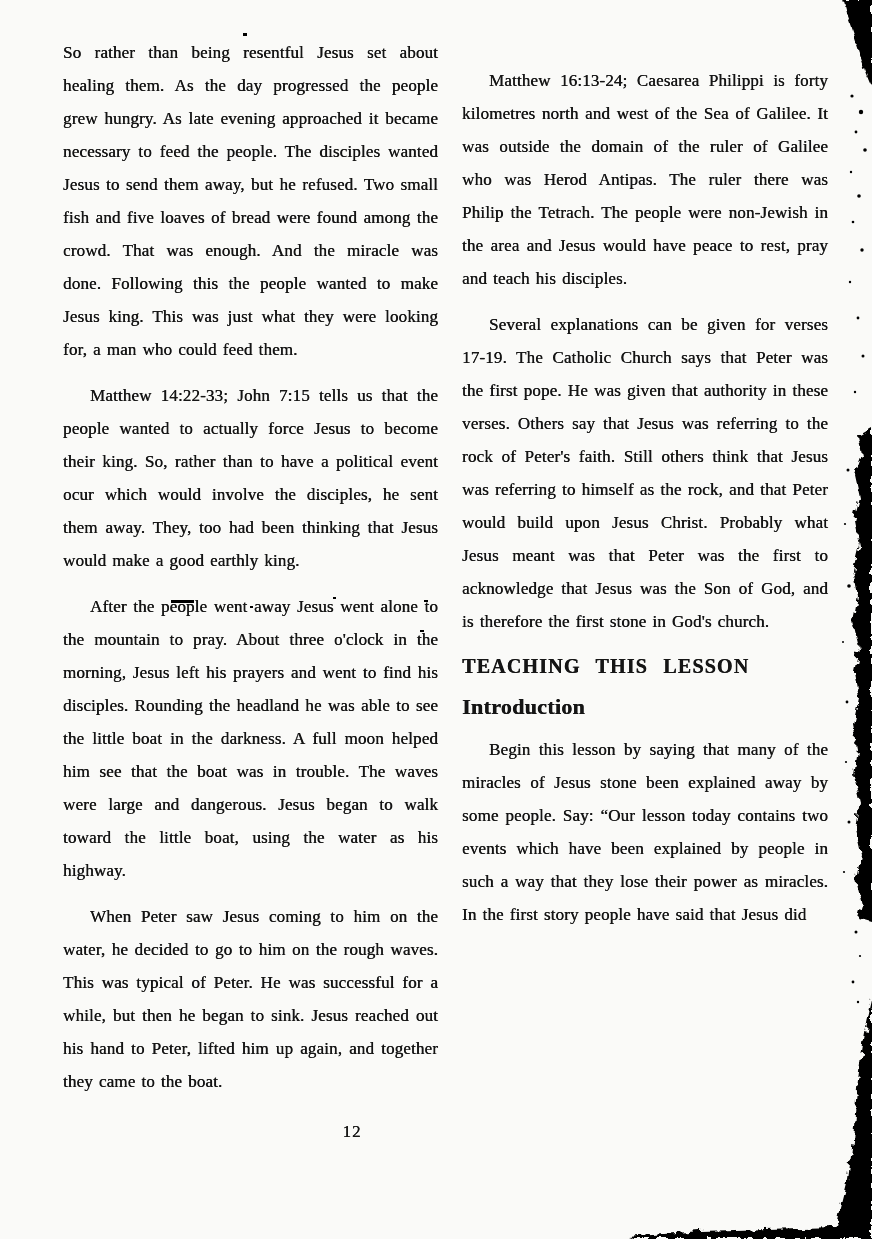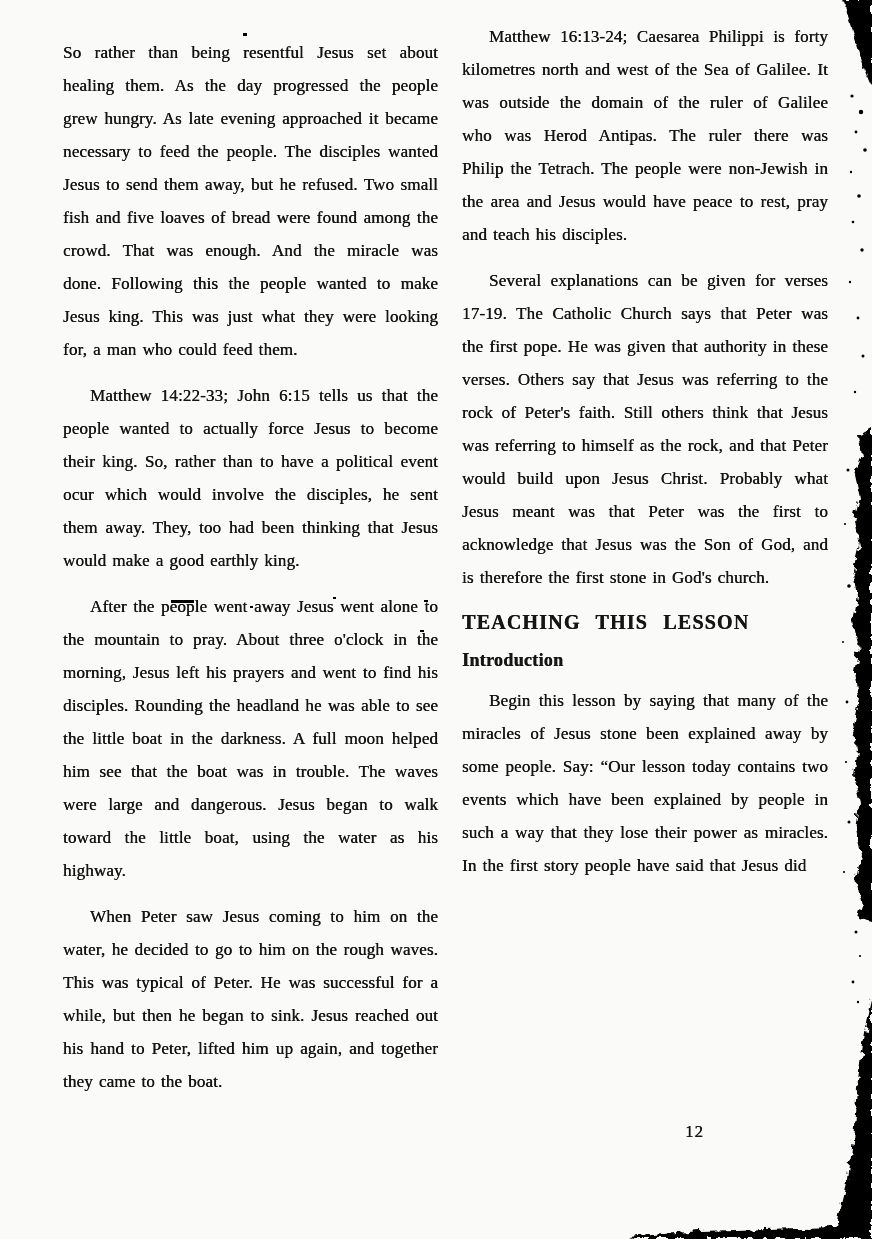--- a/index.html
+++ b/index.html
@@ -17,21 +17,21 @@
     background: var(--paper);
     overflow: hidden;
     font-family: "Liberation Serif", serif;
     color: var(--ink);
   }
   .col {
     position: absolute;
     top: 0;
   }
   .col-left  { left: 63px;  width: 375px; padding-top: 36px; }
-  .col-right { left: 462px; width: 366px; padding-top: 20px; }
+  .col-right { left: 462px; width: 366px; padding-top: 64px; }
   .para {
     margin: 0 0 13px 0;
     font-size: 17px;
     line-height: 33px;
     text-align: justify;
     text-indent: 27px;
     word-spacing: 1.6px;
     letter-spacing: 0.15px;
     text-shadow: 0.35px 0 0 currentColor;
   }
@@ -39,31 +39,31 @@
   .section-heading {
     margin: 17px 0 14px 0;
     font-size: 20px;
     font-weight: bold;
     letter-spacing: 1.2px;
     word-spacing: 9px;
     text-shadow: 0.4px 0 0 currentColor;
   }
   .sub-heading {
     margin: 16px 0 13px 0;
-    font-size: 18px;
+    font-size: 22px;
     font-weight: bold;
     letter-spacing: 0.3px;
     text-shadow: 0.4px 0 0 currentColor;
   }
   .page-number {
     position: absolute;
     left: 0;
     top: 1122px;
     width: 704px;
-    text-align: right;
+    text-align: center;
     font-size: 17px;
     letter-spacing: 1px;
     text-shadow: 0.3px 0 0 currentColor;
   }
   .artifacts {
     position: absolute;
     inset: 0;
     pointer-events: none;
   }
   .speck {
@@ -72,21 +72,21 @@
     pointer-events: none;
   }
 </style>
 </head>
 <body>
 
 <div class="page">
 
   <div class="col col-left">
     <p class="para no-indent">So rather than being resentful Jesus set about healing them. As the day progressed the people grew hungry. As late evening approached it became necessary to feed the people. The disciples wanted Jesus to send them away, but he refused. Two small fish and five loaves of bread were found among the crowd. That was enough. And the miracle was done. Following this the people wanted to make Jesus king. This was just what they were looking for, a man who could feed them.</p>
-    <p class="para">Matthew 14:22-33; John 6:15 tells us that the people wanted to actually force Jesus to become their king. So, rather than to have a political event ocur which would involve the disciples, he sent them away. They, too had been thinking that Jesus would make a good earthly king.</p>
+    <p class="para">Matthew 14:22-33; John 7:15 tells us that the people wanted to actually force Jesus to become their king. So, rather than to have a political event ocur which would involve the disciples, he sent them away. They, too had been thinking that Jesus would make a good earthly king.</p>
     <p class="para">After the people went away Jesus went alone to the mountain to pray. About three o'clock in the morning, Jesus left his prayers and went to find his disciples. Rounding the headland he was able to see the little boat in the darkness. A full moon helped him see that the boat was in trouble. The waves were large and dangerous. Jesus began to walk toward the little boat, using the water as his highway.</p>
     <p class="para">When Peter saw Jesus coming to him on the water, he decided to go to him on the rough waves. This was typical of Peter. He was successful for a while, but then he began to sink. Jesus reached out his hand to Peter, lifted him up again, and together they came to the boat.</p>
   </div>
 
   <div class="col col-right">
     <p class="para">Matthew 16:13-24; Caesarea Philippi is forty kilometres north and west of the Sea of Galilee. It was outside the domain of the ruler of Galilee who was Herod Antipas. The ruler there was Philip the Tetrach. The people were non-Jewish in the area and Jesus would have peace to rest, pray and teach his disciples.</p>
     <p class="para">Several explanations can be given for verses 17-19. The Catholic Church says that Peter was the first pope. He was given that authority in these verses. Others say that Jesus was referring to the rock of Peter's faith. Still others think that Jesus was referring to himself as the rock, and that Peter would build upon Jesus Christ. Probably what Jesus meant was that Peter was the first to acknowledge that Jesus was the Son of God, and is therefore the first stone in God's church.</p>
     <h2 class="section-heading">TEACHING THIS LESSON</h2>
     <h3 class="sub-heading">Introduction</h3>
     <p class="para">Begin this lesson by saying that many of the miracles of Jesus stone been explained away by some people. Say: “Our lesson today contains two events which have been explained by people in such a way that they lose their power as miracles. In the first story people have said that Jesus did</p>

